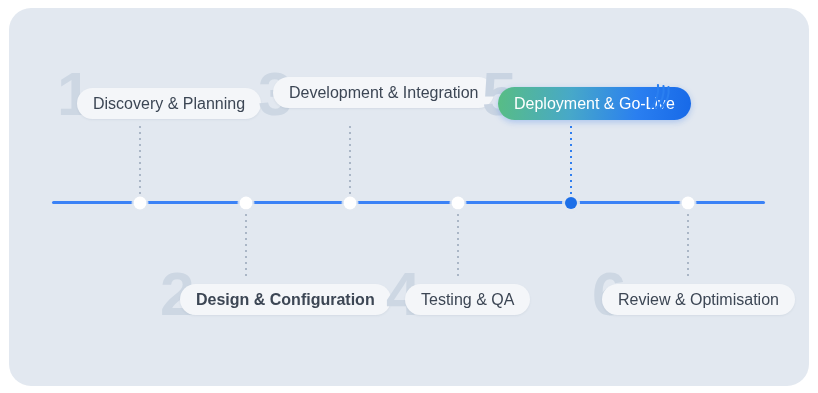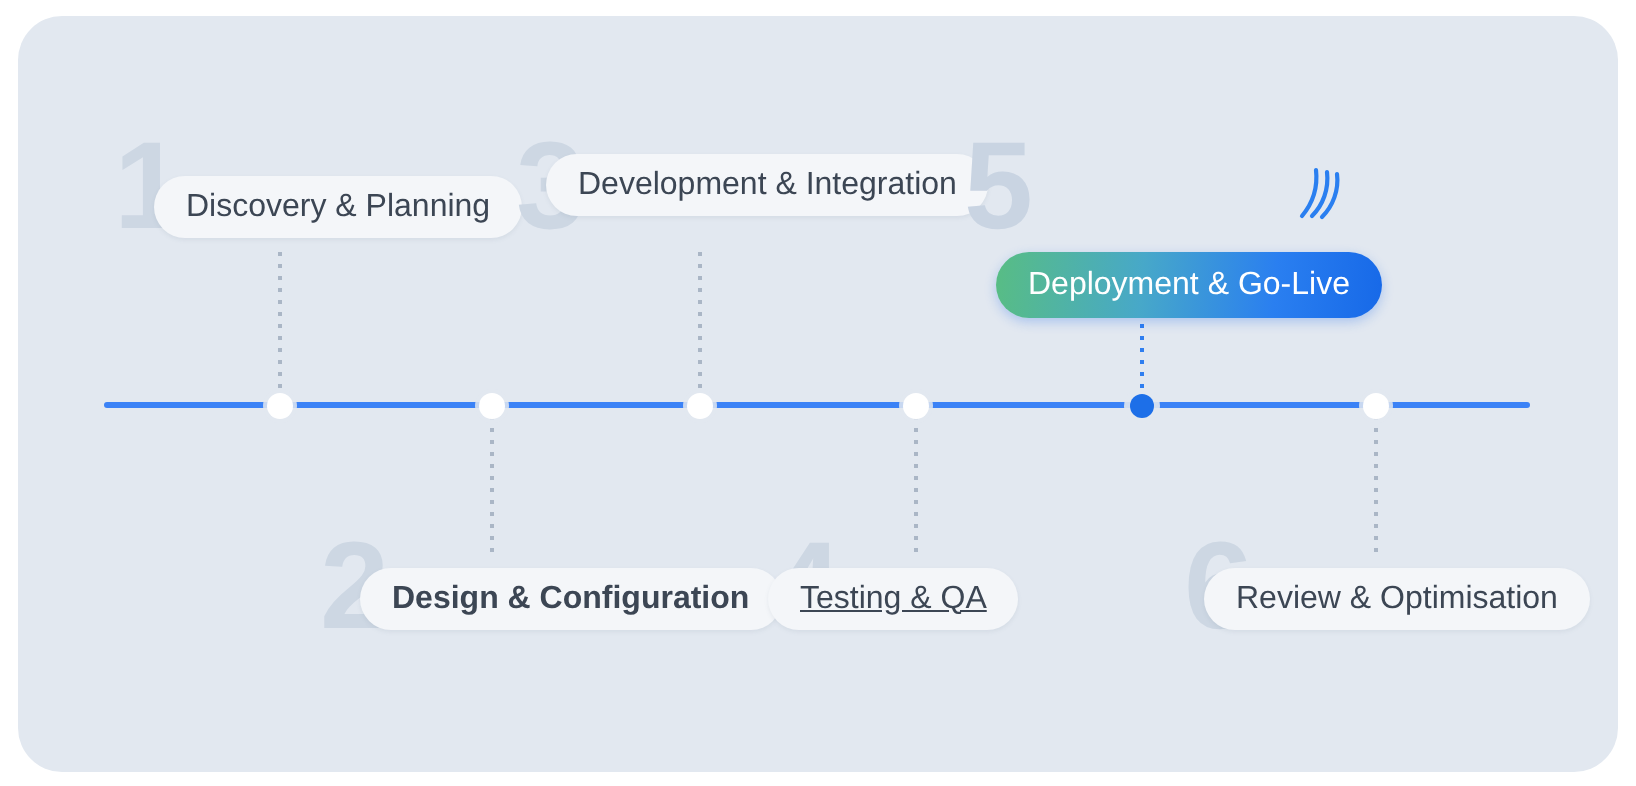--- a/index.html
+++ b/index.html
@@ -108,21 +108,20 @@
     font-family: "Liberation Sans", sans-serif;
     white-space: nowrap;
     box-shadow: 0 1px 2px rgba(100,116,139,0.10);
   }
   .pill.active {
     background: linear-gradient(95deg, #58bd84 0%, #47a8c9 38%, #2a7ff0 72%, #1769e8 100%);
     color: #ffffff;
     height: 33px;
     border-radius: 17px;
     box-shadow: 0 2px 6px rgba(29,105,232,0.28);
-    margin-top: 39px;
   }
 
   
   .signal {
     position: absolute;
     width: 34px;
     height: 34px;
     pointer-events: none;
   }
   .signal svg { display: block; }
@@ -180,21 +179,21 @@
 
   <div class="step">
     <div class="ghost-num" style="left:160px; top:263px;">2</div>
     <div class="pill" style="left:180px; top:284px;font-weight:bold;">
       <span>Design &amp; Configuration</span>
     </div>
   </div>
 
   <div class="step">
     <div class="ghost-num" style="left:386px; top:263px;">4</div>
-    <div class="pill" style="left:384px; top:284px;text-decoration:underline;">
+    <div class="pill" style="left:405px; top:284px;">
       <span>Testing &amp; QA</span>
     </div>
   </div>
 
   <div class="step">
     <div class="ghost-num" style="left:592px; top:263px;">6</div>
     <div class="pill" style="left:602px; top:284px;">
       <span>Review &amp; Optimisation</span>
     </div>
   </div>

